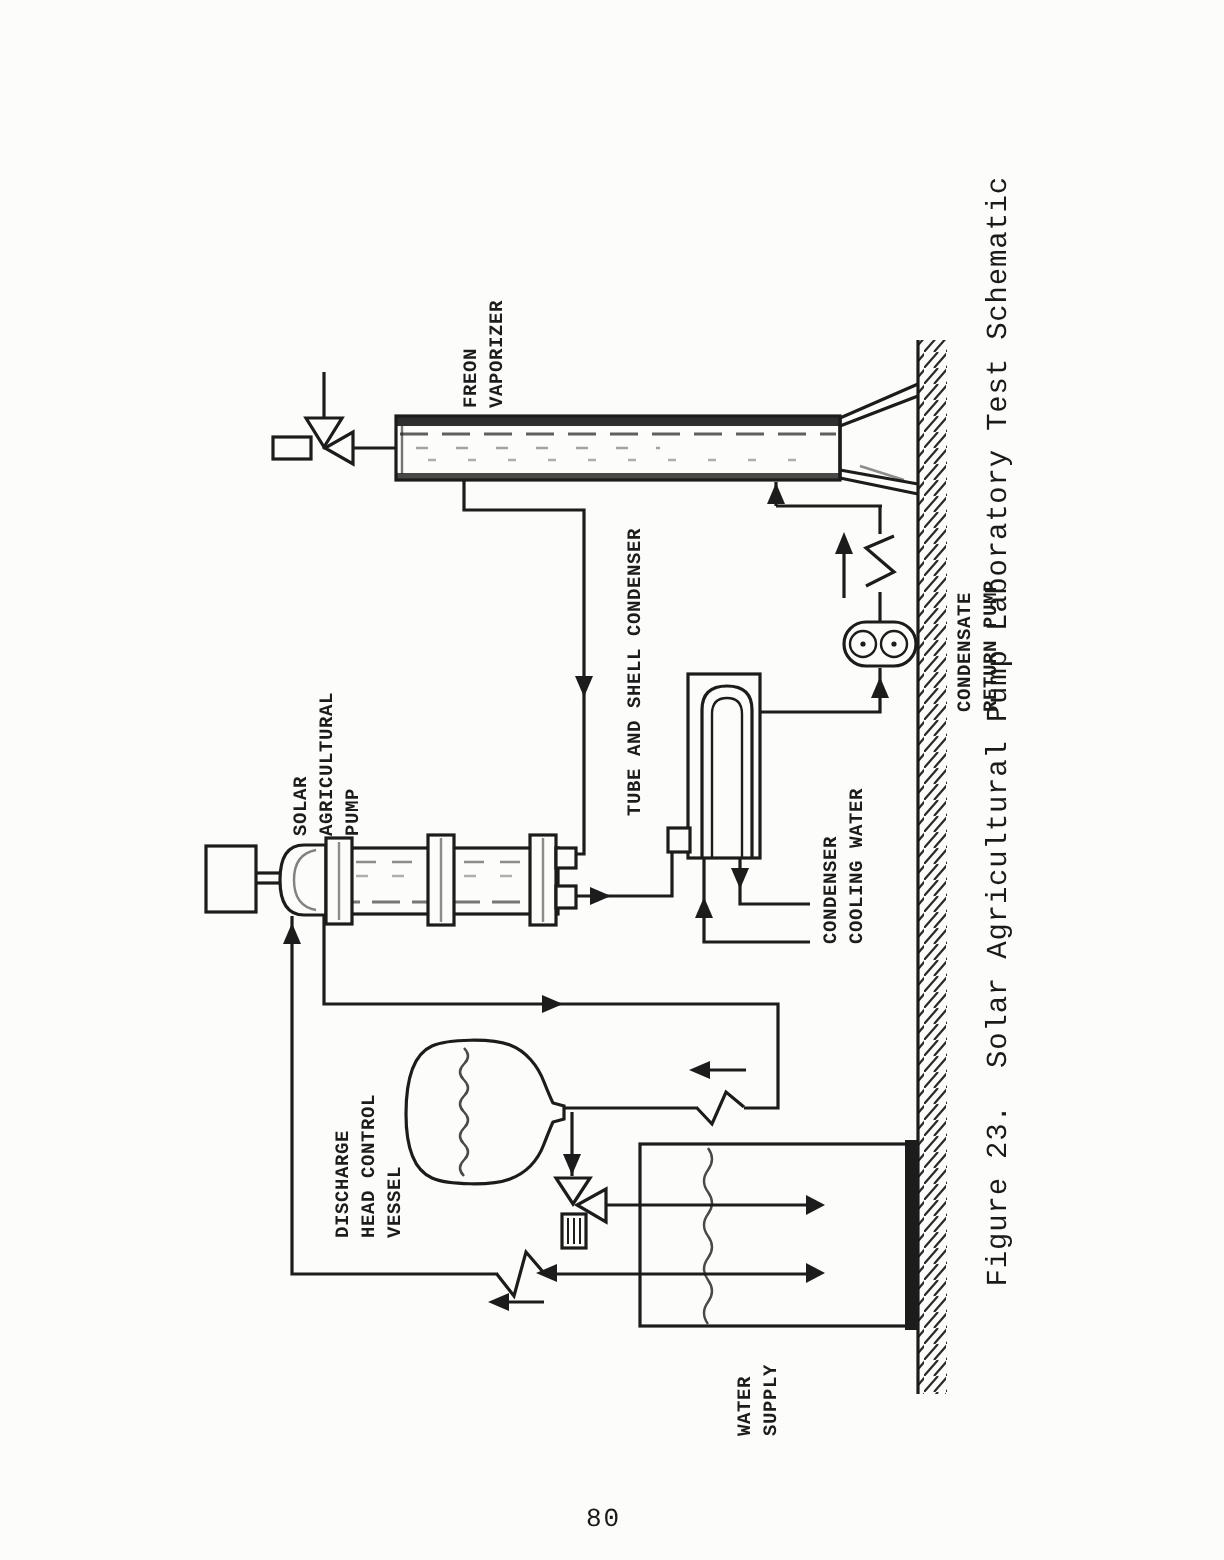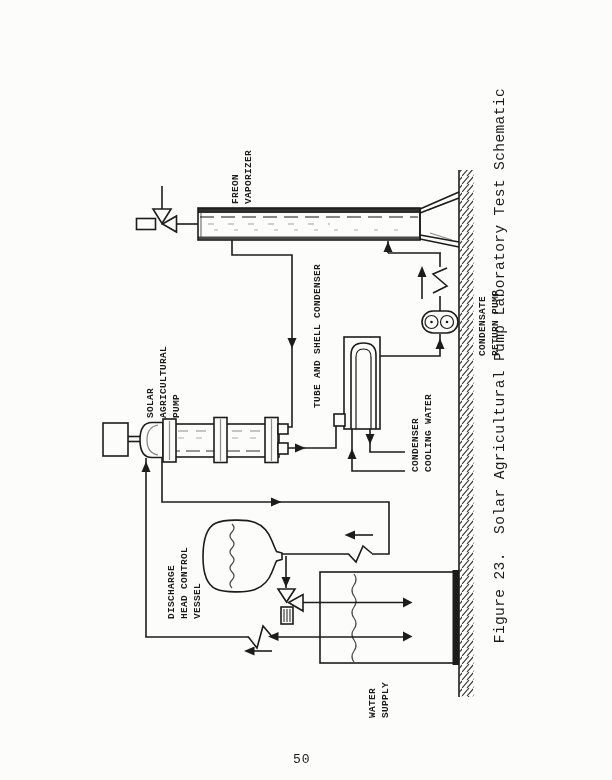--- a/index.html
+++ b/index.html
@@ -221,15 +221,15 @@
     <span>VESSEL</span>
   </div>
 
   <div class="vlabel" style="left:366px;top:682px;">
     <span>WATER</span>
     <span>SUPPLY</span>
   </div>
 
   <div class="caption" style="left:492px;top:88px;">Figure 23.  Solar Agricultural Pump Laboratory Test Schematic</div>
 
-  <div class="pagenum">50</div>
+  <div class="pagenum">80</div>
 
 </div>
 
 </body></html>

